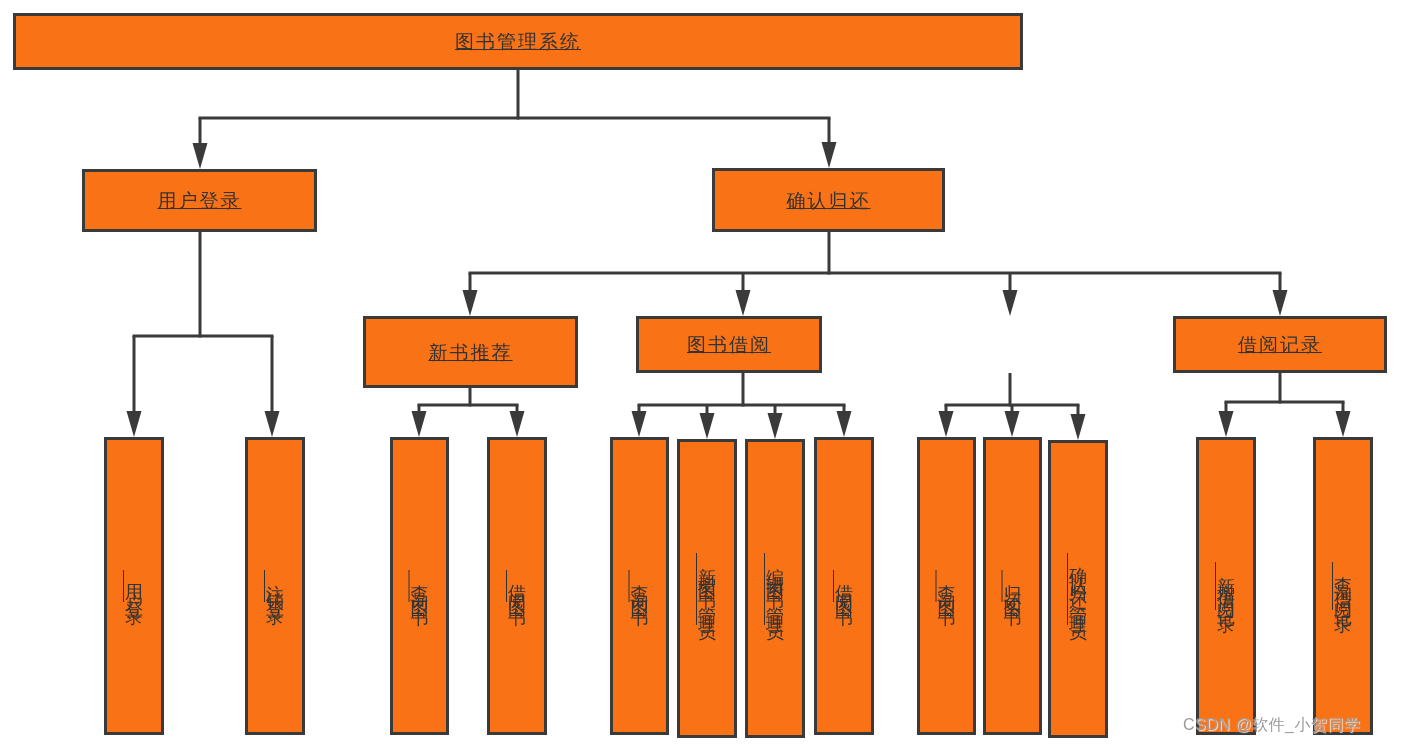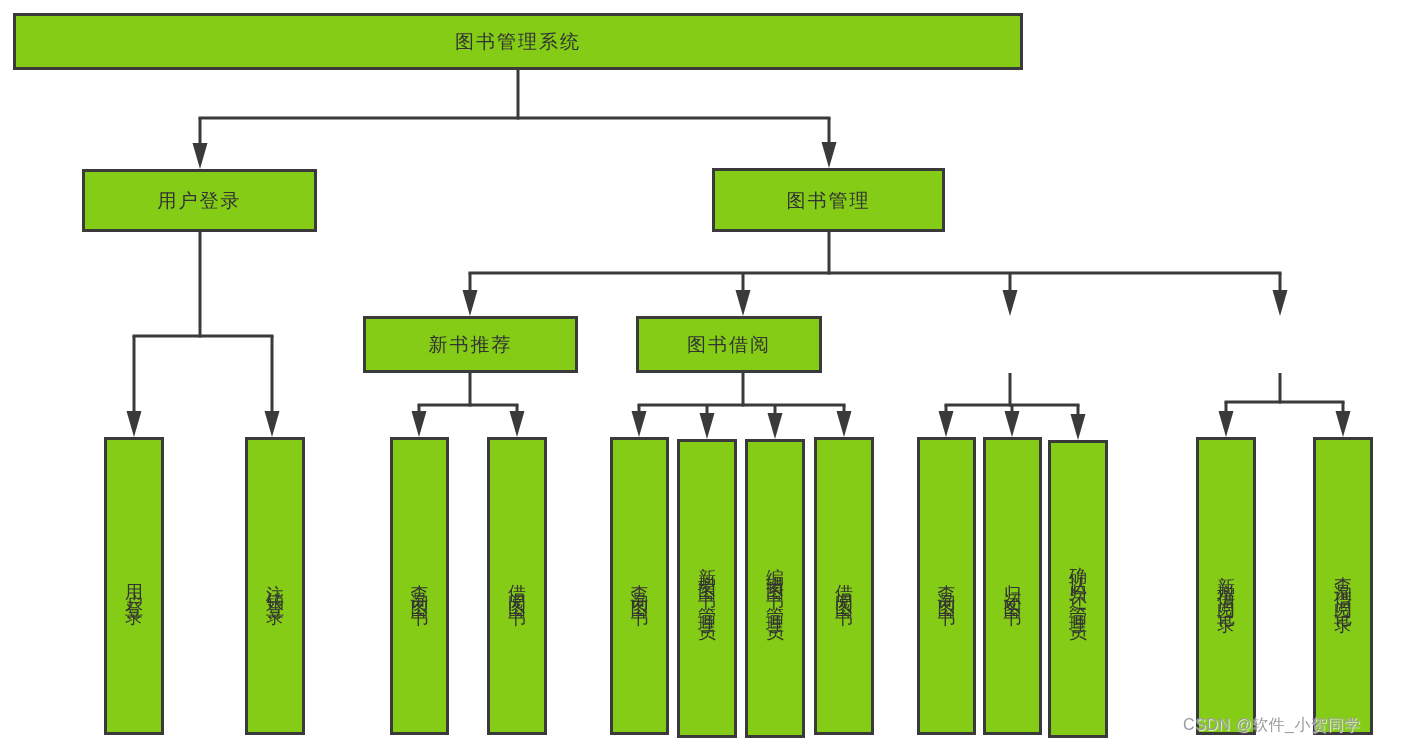--- a/index.html
+++ b/index.html
@@ -8,24 +8,25 @@
     width:1405px;height:747px;
     background:var(--bg,#ffffff);
     font-family:"Liberation Sans","DejaVu Sans",sans-serif;
     color:var(--text,#333);
     overflow:hidden;
   }
   #wires{position:absolute;left:0;top:0;z-index:1;}
   .box{
     position:absolute;
     box-sizing:border-box;
-    background:#84cc16;
+    background:#f97316;
     border:3px solid var(--line,#3a3a3a);
     display:flex;align-items:center;justify-content:center;
     z-index:2;
+    text-decoration:underline;
   }
   .box.h span{
     font-size:19px;
     letter-spacing:2px;
     line-height:1;
     white-space:nowrap;
   }
   .box.v span{
     writing-mode:vertical-rl;
     text-orientation:mixed;
@@ -105,28 +106,31 @@
     </svg>
 
   <div class="box h" style="left:13px;top:13px;width:1010px;height:57px">
     <span>图书管理系统</span>
   </div>
 
   <div class="box h" style="left:82px;top:169px;width:235px;height:63px">
     <span>用户登录</span>
   </div>
   <div class="box h" style="left:712px;top:168px;width:233px;height:64px">
-    <span>图书管理</span>
+    <span>确认归还</span>
   </div>
 
-  <div class="box h" style="left:363px;top:316px;width:215px;height:57px">
+  <div class="box h" style="left:363px;top:316px;width:215px;height:72px">
     <span>新书推荐</span>
   </div>
   <div class="box h" style="left:636px;top:316px;width:186px;height:57px">
     <span>图书借阅</span>
+  </div>
+  <div class="box h" style="left:1173px;top:316px;width:214px;height:57px">
+    <span>借阅记录</span>
   </div>
 
   <div class="box v" style="left:104px;top:437px;width:60px;height:298px">
     <span>用户登录</span>
   </div>
   <div class="box v" style="left:245px;top:437px;width:60px;height:298px">
     <span>注销登录</span>
   </div>
 
   <div class="box v" style="left:390px;top:437px;width:59px;height:298px">

